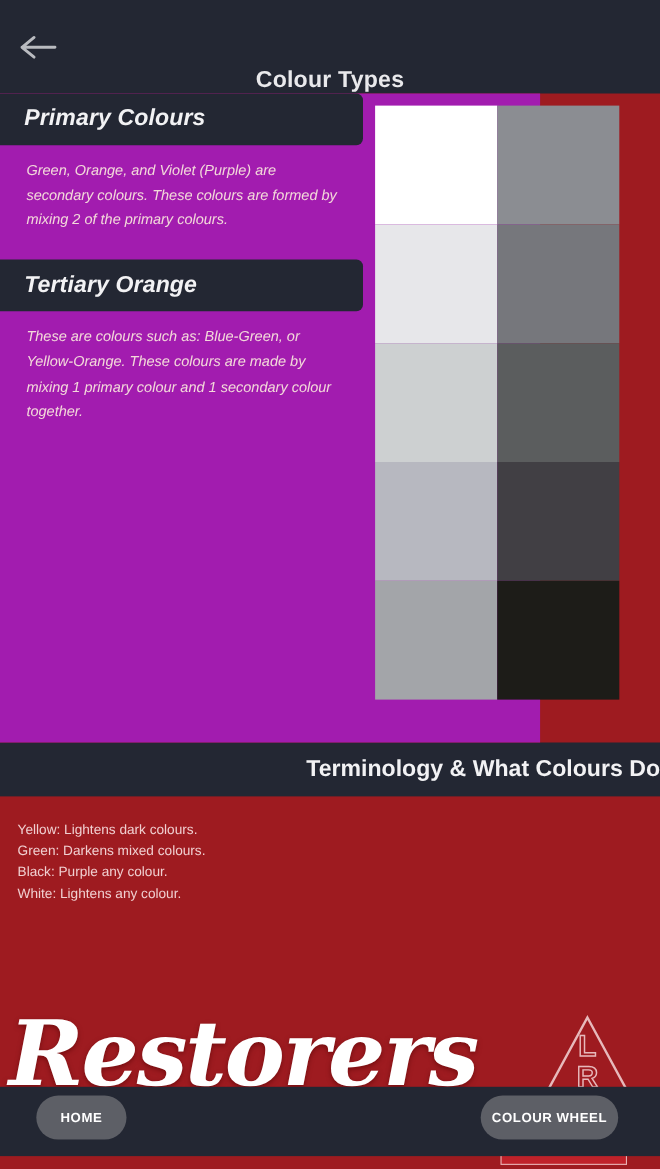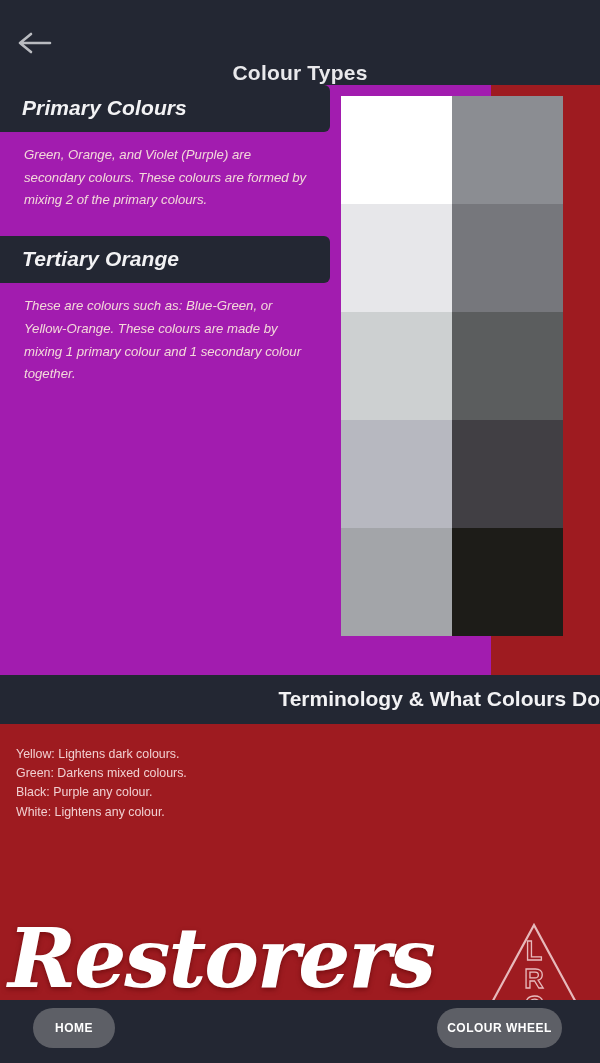--- a/index.html
+++ b/index.html
@@ -134,21 +134,21 @@
     color:#ffffff;
     font-size:16px;
     font-weight:bold;
     letter-spacing:1px;
     padding:4px 16px 5px;
   }
 
   
   .bottombar {
     position:absolute;
-    left:0; bottom:0;
+    left:0; bottom:12px;
     width:600px; height:63px;
     background:#232733;
   }
   .nav-btn {
     position:absolute;
     top:8px;
     height:40px;
     background:#5d5f66;
     border-radius:20px;
     display:flex;

